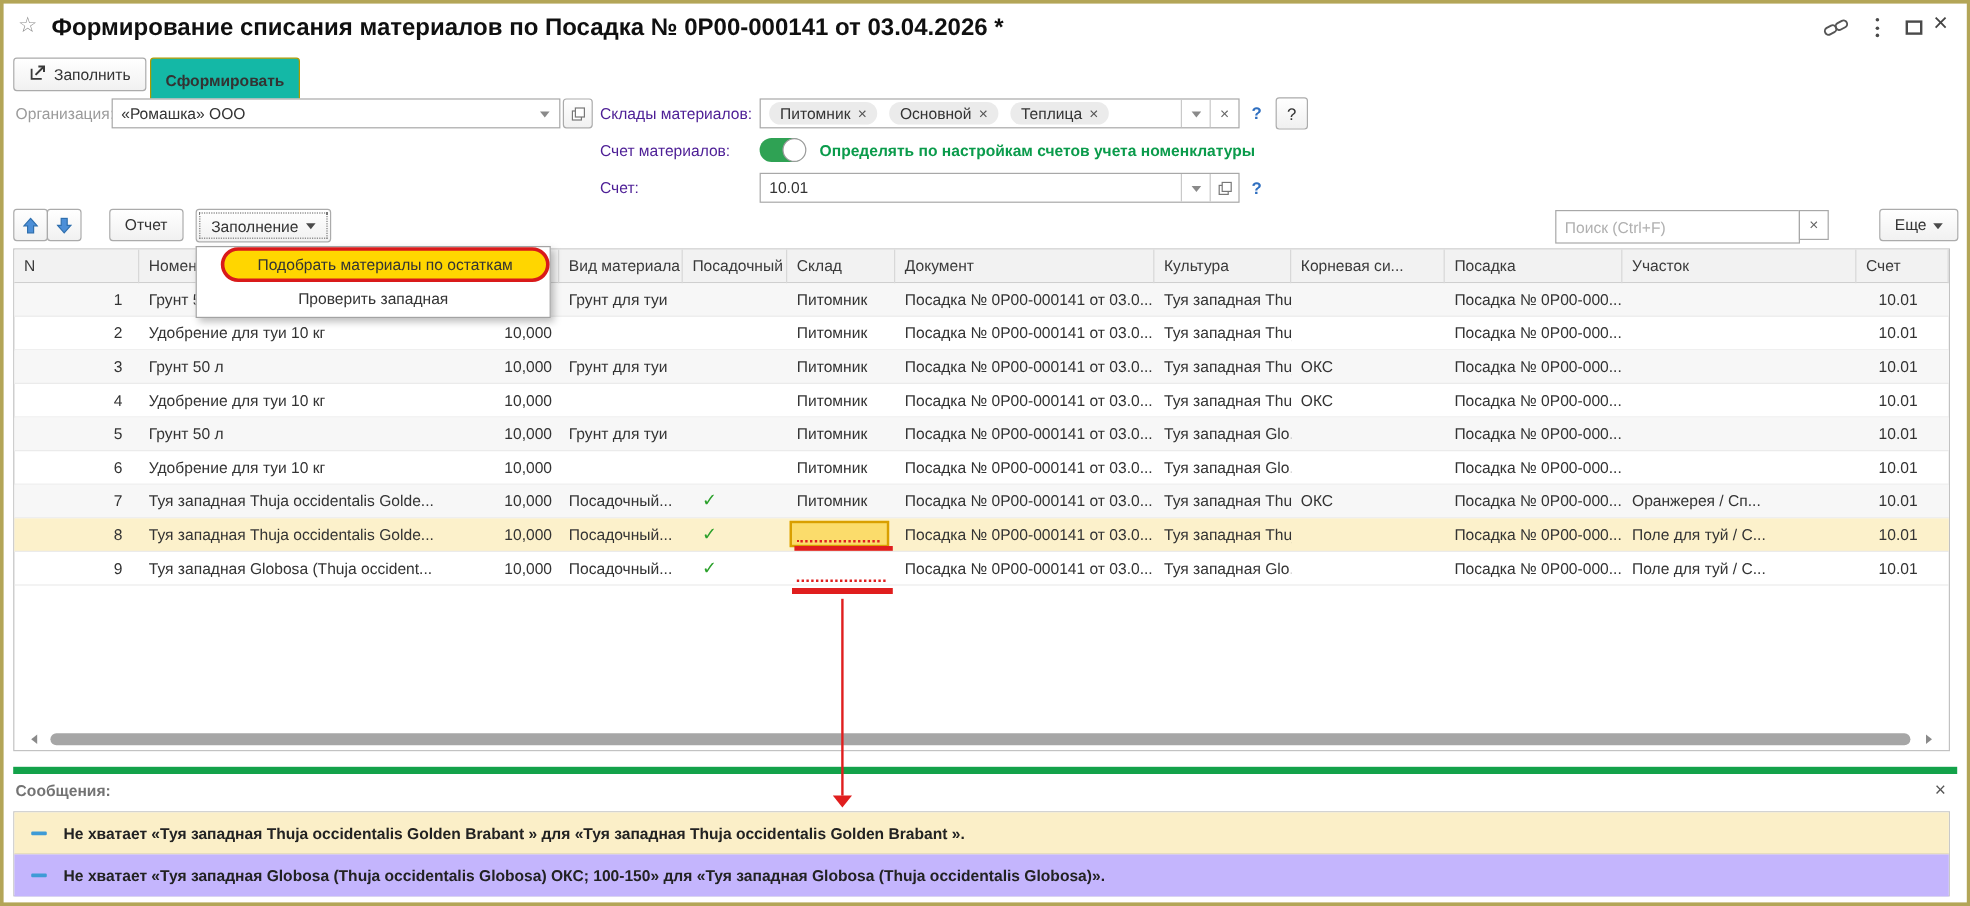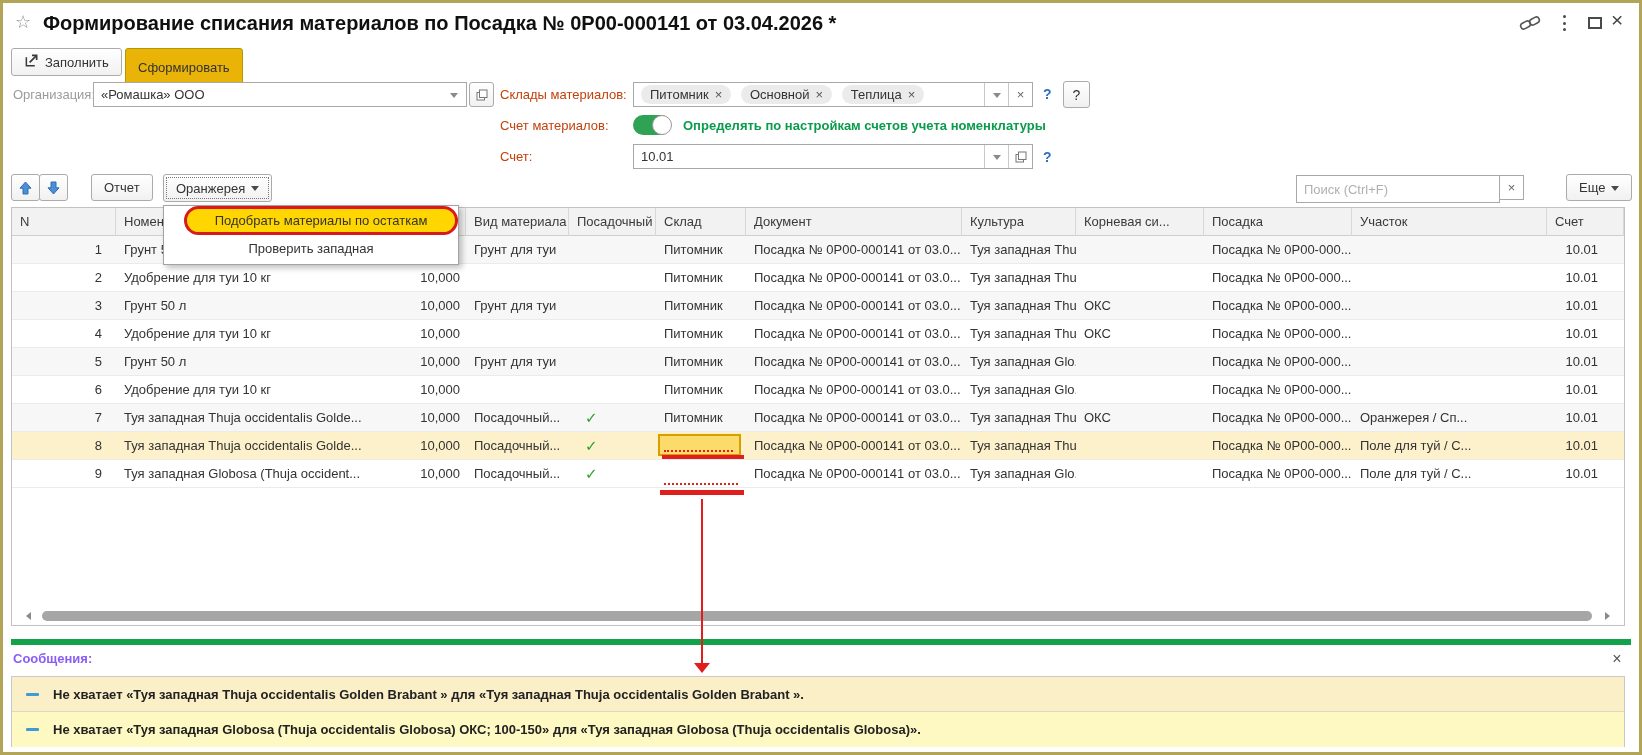--- a/index.html
+++ b/index.html
@@ -13,26 +13,26 @@
   .title { left:40px; top:9px; font-size:20px; font-weight:bold; color:#101010; white-space:nowrap; }
   .kebab { left:1560px; top:12px; width:4px; height:16px; display:flex; flex-direction:column; justify-content:space-between; }
   .kebab i { width:3px; height:3px; background:#4a4a4a; border-radius:50%; }
   .maxbox { left:1585px; top:14px; width:14px; height:12px; border:2px solid #4a4a4a; }
   .closex { left:1608px; top:4px; font-size:21px; color:#444; line-height:26px; }
 
   
   .btn { position:absolute; display:inline-flex; align-items:center; justify-content:center; gap:6px;
          background:linear-gradient(#ffffff,#f1f1f1); border:1px solid #ababab; border-radius:3px;
          height:28px; padding:0 12px; color:#333; white-space:nowrap; cursor:default; }
-  .btn-primary { background:#eab308; border:1px solid #b09a00; font-weight:normal; height:39px; }
+  .btn-primary { background:#14b8a6; border:1px solid #b09a00; font-weight:bold; height:39px; }
   .caret { width:0; height:0; border:4px solid transparent; border-top:5px solid #4a4a4a; margin-top:5px; }
   .pressed { outline:1px dotted #777; outline-offset:-4px; }
 
   
-  .lbl { position:absolute; white-space:nowrap; color:#c2410c; }
+  .lbl { position:absolute; white-space:nowrap; color:#4c1d95; }
   .lbl-dim { color:#9b9b9b; }
   .field { position:absolute; background:#fff; border:1px solid #a8a8a8; height:25px; display:flex; align-items:center; }
   .field .val { flex:1; padding:0 7px; white-space:nowrap; overflow:hidden; }
   .fbtn { width:24px; height:100%; display:flex; align-items:center; justify-content:center; border-left:1px solid #c9c9c9; color:#666; }
   .tag { display:inline-flex; align-items:center; gap:6px; background:#ebebeb; border-radius:10px; height:19px; padding:0 9px; margin-right:6px; color:#333; }
   .tag .x { color:#555; font-size:13px; }
   .openbtn { position:absolute; width:25px; height:25px; background:linear-gradient(#fff,#f1f1f1); border:1px solid #ababab; border-radius:3px; display:flex; align-items:center; justify-content:center; }
   .qmark { position:absolute; color:#2f6fc0; font-weight:bold; font-size:14px; }
   .helpbtn { position:absolute; width:27px; height:27px; background:linear-gradient(#fff,#f0f0f0); border:1px solid #ababab; border-radius:3px; display:flex; align-items:center; justify-content:center; font-size:14px; color:#333; }
   .toggle { position:absolute; width:38px; height:20px; border-radius:10px; background:#2fa254; }
@@ -71,24 +71,24 @@
   .menu { position:absolute; left:160px; top:202px; width:296px; background:#fff; border:1px solid #a3a3a3; box-shadow:3px 3px 6px rgba(0,0,0,.25); padding-bottom:3px; z-index:6; }
   .menu-item { height:26px; display:flex; align-items:center; justify-content:center; white-space:nowrap; }
   .menu-item.hl { height:29px; background:#ffd600; border:3px solid #d91a1a; border-radius:15px;margin-left:20px; }
 
   
   .ann { position:absolute; background:#e01e1e; z-index:7; }
   .ann-head { position:absolute; left:691px; top:660px; width:0; height:0; border-left:8px solid transparent; border-right:8px solid transparent; border-top:10px solid #e01e1e; z-index:7; }
 
   
   .splitter { position:absolute; left:8px; top:636px; width:1620px; height:6px; }
-  .msg-header { position:absolute; left:10px; top:648px; font-weight:bold; color:#8b5cf6; }
+  .msg-header { position:absolute; left:10px; top:648px; font-weight:bold; color:#737373; }
   .msg-close { position:absolute; left:1604px; top:646px; width:20px; height:20px; display:flex; align-items:center; justify-content:center; font-size:16px; color:#555; }
   .msg-box { position:absolute; left:8px; top:673px; width:1614px; height:71px; border:1px solid #c9c9c9; background:#fff;font-weight:bold; }
-  .msg-row { height:35px; display:flex; align-items:center; background:#fef9c3; }
+  .msg-row { height:35px; display:flex; align-items:center; background:#c4b5fd; }
   .msg-row.sel { background:#fbefc8; border-bottom:1px solid #e0d9be; }
   .dash { width:13px; height:3px; border-radius:1px; margin:0 14px; flex:0 0 13px; }
   .msg-text { white-space:nowrap; overflow:hidden; color:#222; }
 </style>
 </head>
 <body>
 
 <div class="window">
 
   <div class="abs star">☆</div>
@@ -189,21 +189,21 @@
   </div>
   <div class="btn" style="left:36px; top:171px; width:29px; height:27px; padding:0;">
     <svg width="13" height="14">
         <path d="M6.5 13 L1 6.8 H4 V1 H9 V6.8 H12 Z" fill="#4c8fd8" stroke="#2f6fae"></path>
       </svg>
   </div>
   <div class="btn" style="left:88px; top:171px; height:27px;">
     <span>Отчет</span>
   </div>
   <div class="btn pressed" style="left:160px; top:171px; height:28px;">
-    <span>Оранжерея</span>
+    <span>Заполнение</span>
     <span class="caret"></span>
   </div>
   <input class="search" placeholder="Поиск (Ctrl+F)" style="">
   <div class="search-x">×</div>
   <div class="btn" style="left:1563px; top:171px; height:27px;">
     <span>Еще</span>
     <span class="caret"></span>
   </div>
 
   <div class="grid">

